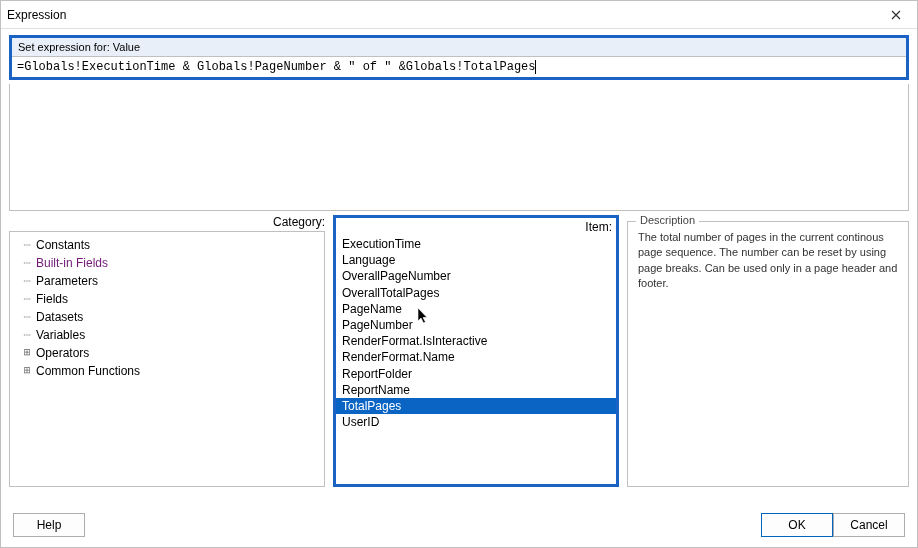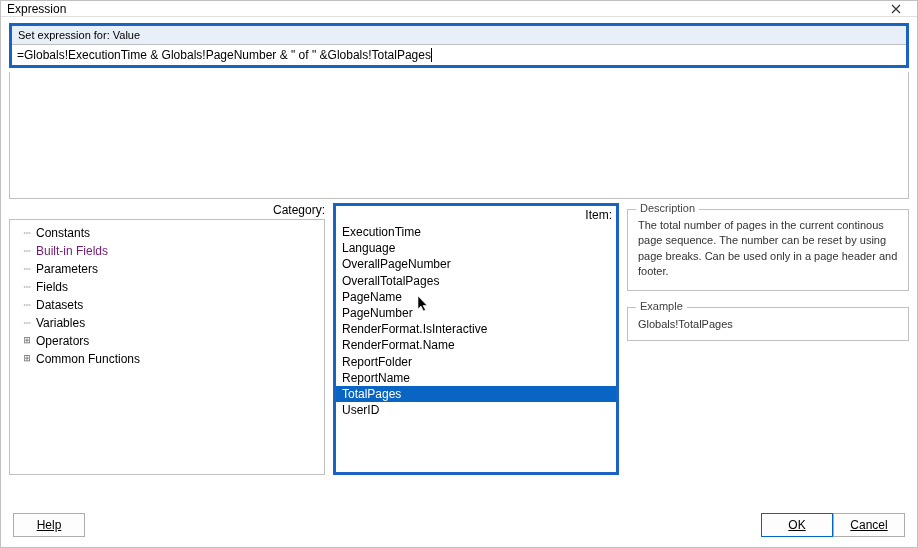--- a/index.html
+++ b/index.html
@@ -1,46 +1,46 @@
 <!DOCTYPE html>
 <html><head>
   <meta charset="utf-8">
   <style>
     * { box-sizing: border-box; margin: 0; padding: 0; }
     body { font-family: "Segoe UI", Tahoma, sans-serif; font-size: 12px; color: #000; background: #fff; width: 918px; height: 548px; display: flex; flex-direction: column; border: 1px solid #c0c0c0; }
-    .title-bar { height: 16px; display: flex; align-items: center; justify-content: space-between; padding: 0 6px; background: #fff; border-bottom: 1px solid #e0e0e0; }
+    .title-bar { height: 28px; display: flex; align-items: center; justify-content: space-between; padding: 0 6px; background: #fff; border-bottom: 1px solid #e0e0e0; }
     .title-text { font-size: 12px; }
     .close-btn { width: 30px; height: 22px; display: flex; align-items: center; justify-content: center; font-size: 14px; cursor: pointer; }
     .content { flex: 1; padding: 6px 8px; display: flex; flex-direction: column; gap: 4px; overflow: hidden; }
     .expr-header { background: #e8eff8; padding: 3px 6px; font-size: 11px; border-bottom: 1px solid #c0c0c0; }
     .expr-area { display: flex; flex-direction: column; border: 1px solid #c0c0c0; }
     .expr-text { width: 100%; height: 148px; border: none; outline: none; padding: 4px 6px; font-family: "Segoe UI", Tahoma, sans-serif; font-size: 12px; resize: none; }
     .middle { display: flex; gap: 8px; height: 272px; }
     .panel { display: flex; flex-direction: column; }
     .panel-label { font-size: 12px; margin-bottom: 2px; text-align: right; }
     .panel-box { flex: 1; border: 1px solid #c0c0c0; background: #fff; overflow: auto; }
     .category-panel { width: 316px; }
     .item-panel { width: 286px; }
-    .right-panel { flex: 1; display: flex; flex-direction: column; gap: 10px; }
+    .right-panel { flex: 1; display: flex; flex-direction: row; gap: 10px; }
     .tree { padding: 4px 2px; font-size: 12px; line-height: 1.5; }
     .tree-node { display: flex; align-items: center; padding: 0 2px; cursor: default; white-space: nowrap; }
     .tree-toggle { width: 14px; display: inline-flex; justify-content: center; color: #666; font-size: 9px; cursor: pointer; user-select: none; margin-left: 6px; }
     .tree-dash { width: 14px; display: inline-flex; justify-content: center; color: #888; margin-left: 6px; }
     .tree-label { padding: 0 2px; }
     .tree-selected { font-weight: normal; color: #701a75; }
     .item-list { font-size: 12px; line-height: 1.35; }
     .item-row { padding: 0 6px; cursor: default; white-space: nowrap; }
     .item-selected { background: #0a64c4; color: #fff; }
     .cursor-overlay { position: relative; }
     .mouse-cursor { position: absolute; top: 72px; left: 82px; pointer-events: none; }
     .fieldset { border: 1px solid #c0c0c0; padding: 8px 10px 10px; position: relative; margin-top: 6px; }
     .legend { position: absolute; top: -8px; left: 8px; background: #fff; padding: 0 4px; font-size: 11px; color: #444; }
     .desc-text { font-size: 11px; line-height: 1.4; color: #333; }
     .example-text { font-size: 11px; color: #333; padding-top: 2px; }
-    .button-row { display: flex; justify-content: space-between; align-items: center; padding: 8px 12px 10px; text-decoration: underline; }
+    .button-row { display: flex; justify-content: space-between; align-items: center; padding: 8px 12px 10px; }
     .btn { min-width: 72px; height: 24px; border: 1px solid #adadad; background: #fdfdfd; font-size: 12px; cursor: pointer; padding: 0 14px; }
     .btn-ok { border-color: #0066c0; }
     .right-buttons { display: flex; }
     .item-inner-outline { border: 3px solid #1a63c4; }
     .expr-inner-outline { border: 3px solid #1a63c4; }
   </style>
 </head>
 <body>
 
 <div class="title-bar">
@@ -49,21 +49,21 @@
     <svg width="10" height="10" viewBox="0 0 10 10">
         <path d="M1 1 L9 9 M9 1 L1 9" stroke="#333" stroke-width="1.2"></path>
       </svg>
   </div>
 </div>
 
 <div class="content">
 
   <div class="expr-inner-outline">
     <div class="expr-header">Set expression for: Value</div>
-    <div style="background:#fff; padding:3px 5px;">
+    <div style="background:#fff; padding:3px 5px;font-family:Liberation Mono, monospace;">
       <span style="font-size:12px; border-right:1px solid #000; padding-right:0;">=Globals!ExecutionTime &amp; Globals!PageNumber &amp; " of " &amp;Globals!TotalPages</span>
     </div>
   </div>
 
   <div class="expr-area" style="border-top:none;">
     <textarea class="expr-text" style="height: 126px;"></textarea>
   </div>
 
   <div class="middle">
 
@@ -130,24 +130,20 @@
             </svg>
         </div>
       </div>
     </div>
 
     <div class="right-panel">
       <div class="fieldset">
         <div class="legend">Description</div>
         <div class="desc-text">The total number of pages in the current continous page sequence. The number can be reset by using page breaks. Can be used only in a page header and footer.</div>
       </div>
-      <div class="fieldset">
-        <div class="legend">Example</div>
-        <div class="example-text">Globals!TotalPages</div>
-      </div>
     </div>
 
   </div>
 
 </div>
 
 <div class="button-row">
   <button class="btn">Help</button>
   <div class="right-buttons">
     <button class="btn btn-ok">OK</button>

